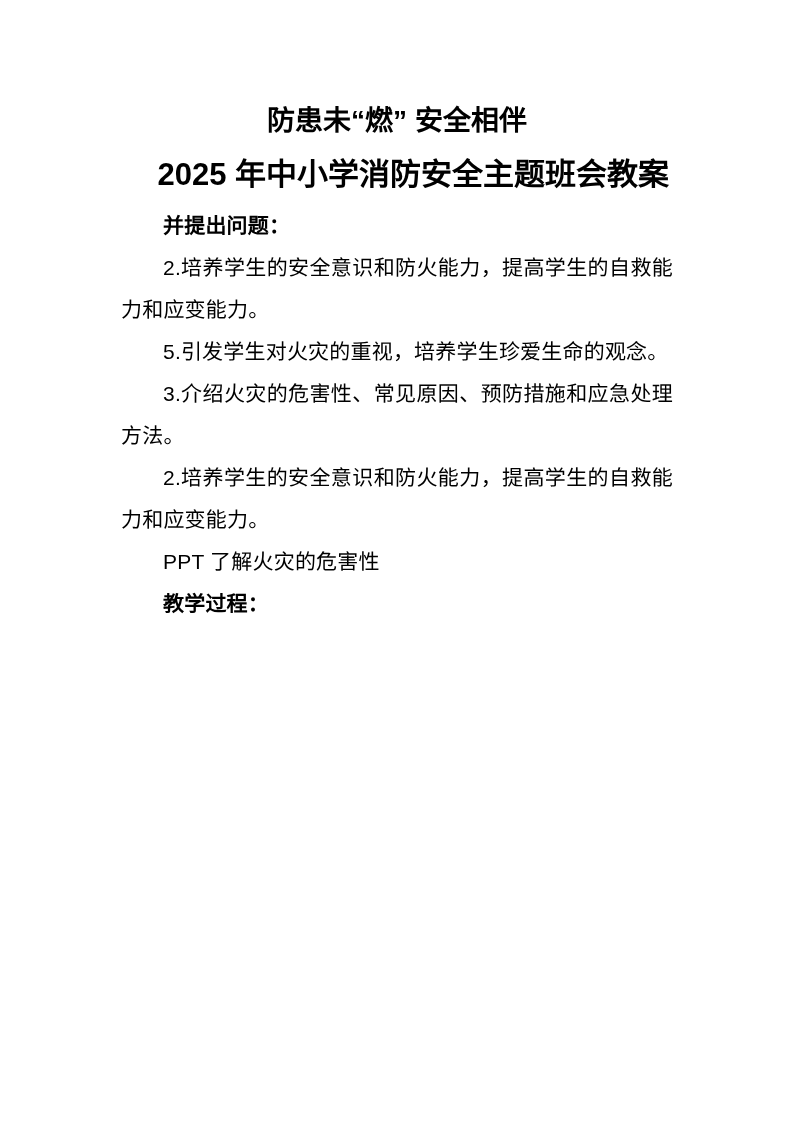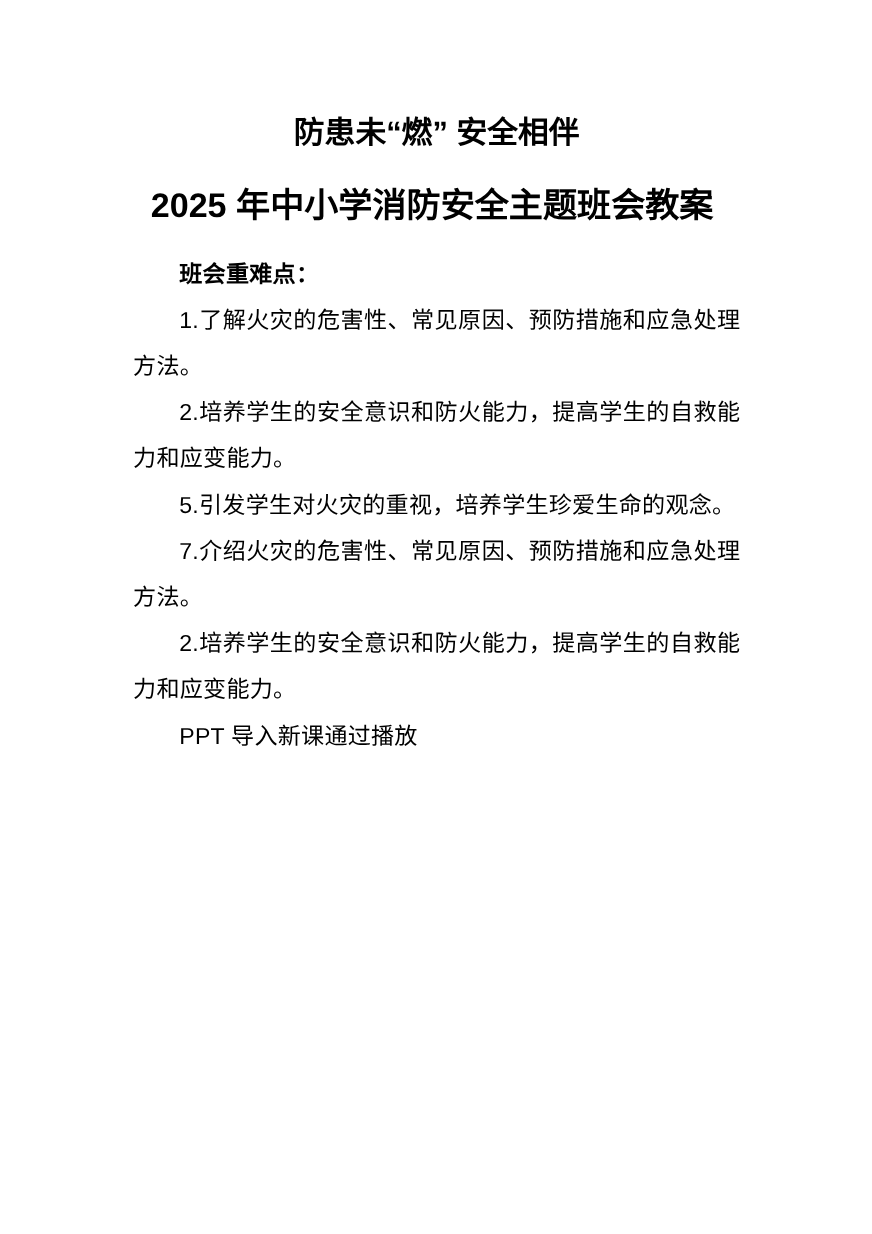--- a/index.html
+++ b/index.html
@@ -23,22 +23,22 @@
     line-height: 49px;
     font-weight: bold;
     text-align: center;
     margin: 0;
     white-space: nowrap;
   }
   .doc-title-line2 {
     font-size: 31px;
     line-height: 52px;
     font-weight: bold;
-    text-align: left;
-    margin: 16px;
+    text-align: right;
+    margin: 4px;
     white-space: nowrap;
   }
   .doc-body p {
     font-size: 21px;
     line-height: 42px;
     margin: 0;
     text-indent: 42px;
     text-align: justify;
     text-justify: inter-ideograph;
     letter-spacing: 0.2px;
@@ -49,21 +49,21 @@
   }
 </style>
 </head>
 <body>
 
 <div class="page">
   <h1 class="doc-title-line1">防患未“燃” 安全相伴</h1>
   <h1 class="doc-title-line2">2025 年中小学消防安全主题班会教案</h1>
 
   <div class="doc-body">
-    <p class="heading">班会重难点：</p>
-    <p class="body">1.了解火灾的危害性、常见原因、预防措施和应急处理方法。</p>
+    <p class="heading">并提出问题：</p>
     <p class="body">2.培养学生的安全意识和防火能力，提高学生的自救能力和应变能力。</p>
     <p class="body">5.引发学生对火灾的重视，培养学生珍爱生命的观念。</p>
-    <p class="body">7.介绍火灾的危害性、常见原因、预防措施和应急处理方法。</p>
+    <p class="body">3.介绍火灾的危害性、常见原因、预防措施和应急处理方法。</p>
     <p class="body">2.培养学生的安全意识和防火能力，提高学生的自救能力和应变能力。</p>
-    <p class="body">PPT 导入新课通过播放</p>
+    <p class="body">PPT 了解火灾的危害性</p>
+    <p class="heading">教学过程：</p>
   </div>
 </div>
 
 </body></html>

